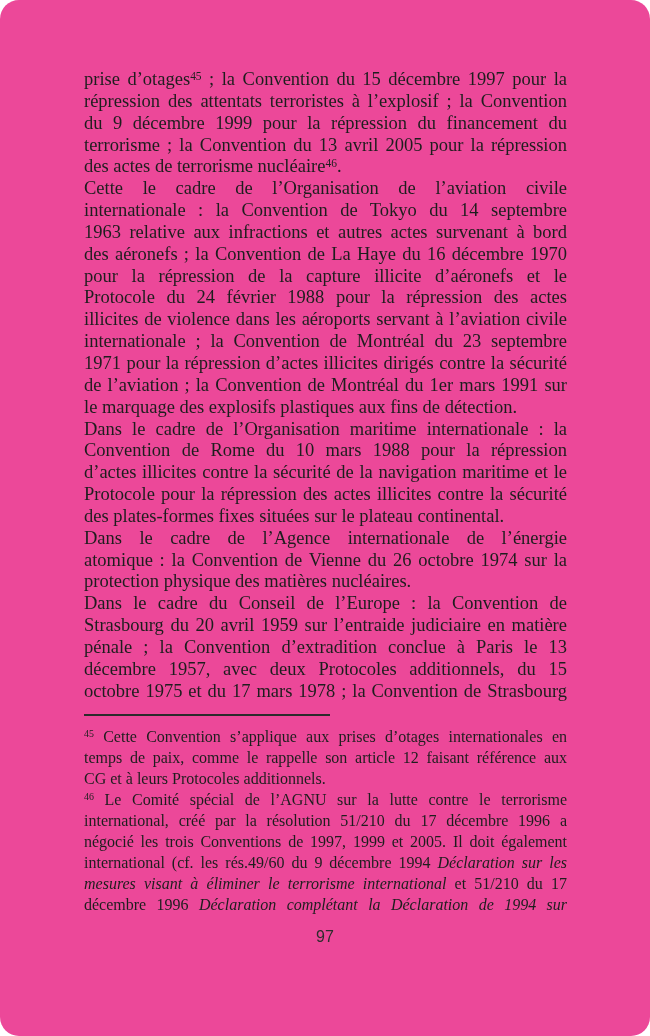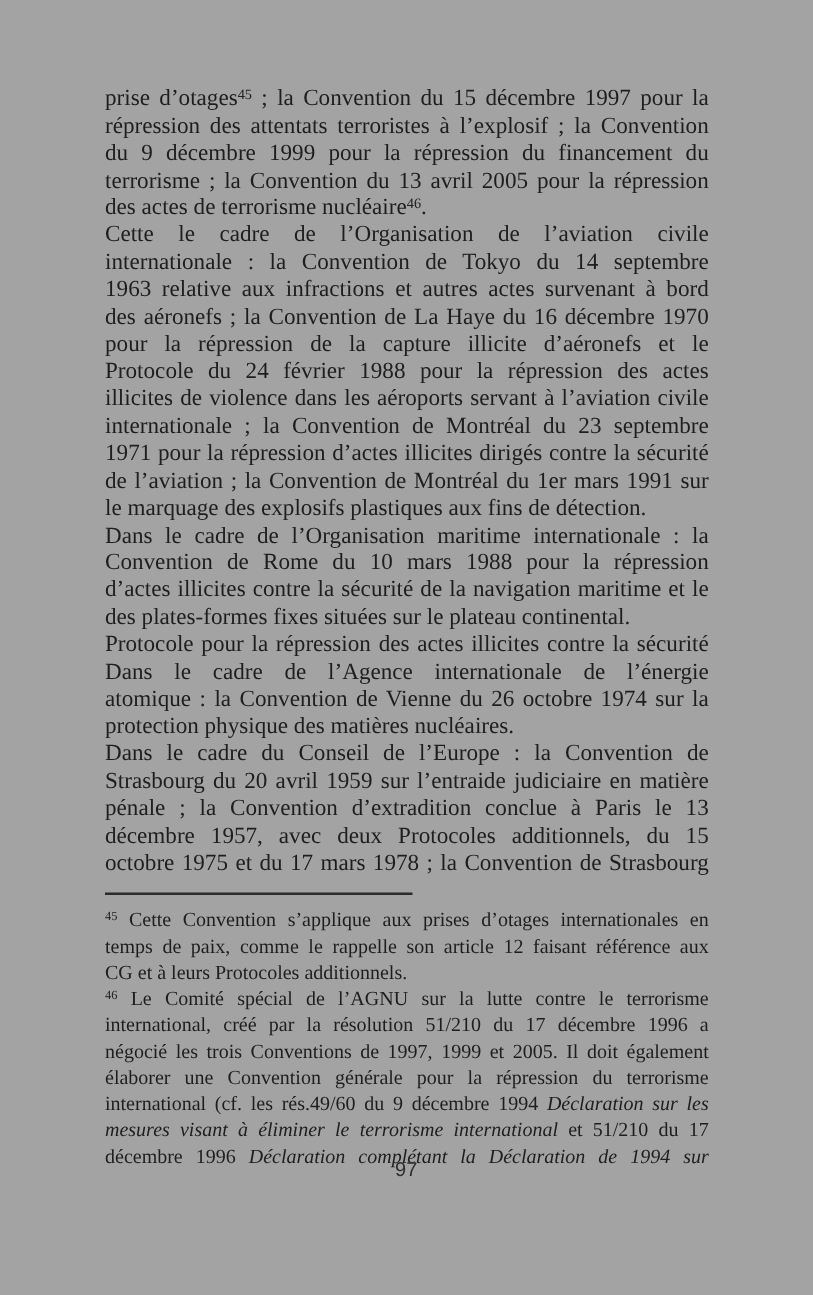--- a/index.html
+++ b/index.html
@@ -4,24 +4,25 @@
 <style>
   html, body {
     margin: 0;
     padding: 0;
     background: #ffffff;
   }
   .page {
     position: relative;
     width: 650px;
     height: 1036px;
-    background: #a3a3a3;
+    background: #ec4899;
     color: #1e1e1e;
     font-family: "Liberation Serif", serif;
     overflow: hidden;
+    border-radius: 19px;
   }
   .body-block {
     position: absolute;
     left: 84px;
     top: 69px;
     width: 483px;
     font-size: 18.5px;
     line-height: 21.85px;
   }
   .tline {
@@ -88,22 +89,22 @@
         <div class="tline"><span>illicites de violence dans les aéroports servant à l’aviation civile</span></div>
         <div class="tline"><span>internationale ; la Convention de Montréal du 23 septembre</span></div>
         <div class="tline"><span>1971 pour la répression d’actes illicites dirigés contre la sécurité</span></div>
         <div class="tline"><span>de l’aviation ; la Convention de Montréal du 1er mars 1991 sur</span></div>
         <div class="tline pl"><span>le marquage des explosifs plastiques aux fins de détection.</span></div>
       </div>
       <div>
         <div class="tline"><span>Dans le cadre de l’Organisation maritime internationale : la</span></div>
         <div class="tline"><span>Convention de Rome du 10 mars 1988 pour la répression</span></div>
         <div class="tline"><span>d’actes illicites contre la sécurité de la navigation maritime et le</span></div>
+        <div class="tline"><span>Protocole pour la répression des actes illicites contre la sécurité</span></div>
         <div class="tline pl"><span>des plates-formes fixes situées sur le plateau continental.</span></div>
-        <div class="tline"><span>Protocole pour la répression des actes illicites contre la sécurité</span></div>
       </div>
       <div>
         <div class="tline"><span>Dans le cadre de l’Agence internationale de l’énergie</span></div>
         <div class="tline"><span>atomique : la Convention de Vienne du 26 octobre 1974 sur la</span></div>
         <div class="tline pl"><span>protection physique des matières nucléaires.</span></div>
       </div>
       <div>
         <div class="tline"><span>Dans le cadre du Conseil de l’Europe : la Convention de</span></div>
         <div class="tline"><span>Strasbourg du 20 avril 1959 sur l’entraide judiciaire en matière</span></div>
         <div class="tline"><span>pénale ; la Convention d’extradition conclue à Paris le 13</span></div>
@@ -115,20 +116,19 @@
   <section class="footnotes" id="footnotes">
       <div>
         <div class="tline"><sup class="fnref">45</sup><span> Cette Convention s’applique aux prises d’otages internationales en</span></div>
         <div class="tline"><span>temps de paix, comme le rappelle son article 12 faisant référence aux</span></div>
         <div class="tline pl"><span>CG et à leurs Protocoles additionnels.</span></div>
       </div>
       <div>
         <div class="tline"><sup class="fnref">46</sup><span> Le Comité spécial de l’AGNU sur la lutte contre le terrorisme</span></div>
         <div class="tline"><span>international, créé par la résolution 51/210 du 17 décembre 1996 a</span></div>
         <div class="tline"><span>négocié les trois Conventions de 1997, 1999 et 2005. Il doit également</span></div>
-        <div class="tline"><span>élaborer une Convention générale pour la répression du terrorisme</span></div>
         <div class="tline"><span>international (cf. les rés.49/60 du 9 décembre 1994 </span><span class="it">Déclaration sur les</span></div>
         <div class="tline"><span class="it">mesures visant à éliminer le terrorisme international</span><span> et 51/210 du 17</span></div>
         <div class="tline"><span>décembre 1996 </span><span class="it">Déclaration complétant la Déclaration de 1994 sur</span></div>
       </div>
     </section>
   <div class="pageno">97</div>
 </div>
 
 </body></html>

